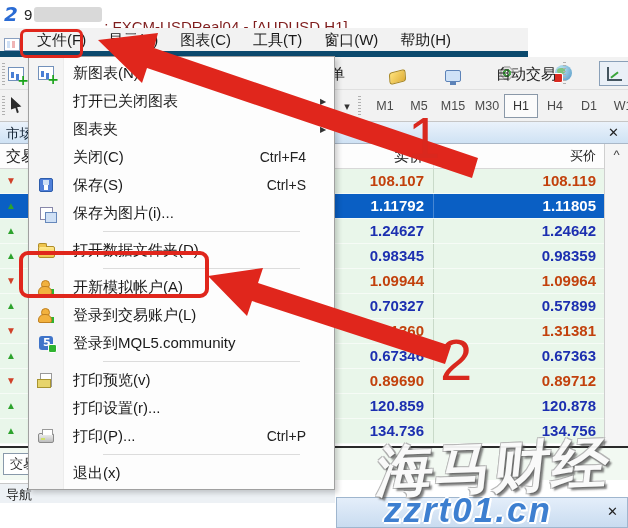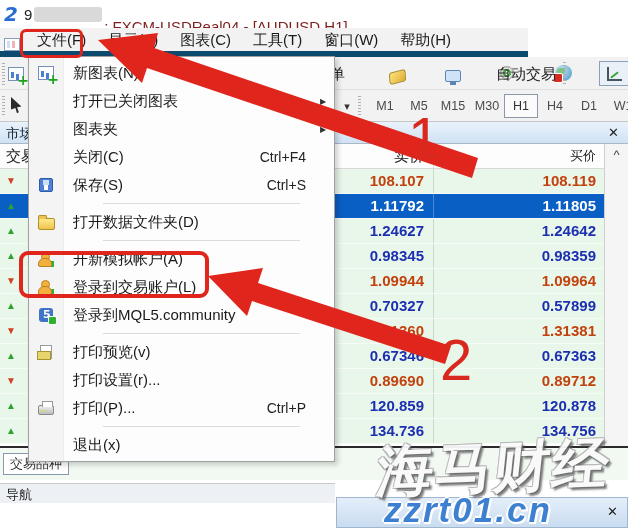--- a/index.html
+++ b/index.html
@@ -376,20 +376,28 @@
 
       <div class="menu-row item">
         <span class="mi-ico-cell">
           <span class="mi-ico save-icon"></span>
         </span>
         <span class="mi-label">保存(S)</span>
         <span class="mi-shortcut">Ctrl+S</span>
         <span class="mi-arrow"></span>
       </div>
 
+      <div class="menu-row item">
+        <span class="mi-ico-cell">
+          <span class="mi-ico save-picture-icon"></span>
+        </span>
+        <span class="mi-label">保存为图片(i)...</span>
+        <span class="mi-shortcut"></span>
+        <span class="mi-arrow"></span>
+      </div>
 
       <div class="menu-row sep">
         <span class="mi-ico-cell">
           <span class="mi-ico"></span>
         </span>
         <span class="mi-label"></span>
         <span class="mi-shortcut"></span>
         <span class="mi-arrow"></span>
       </div>
 

